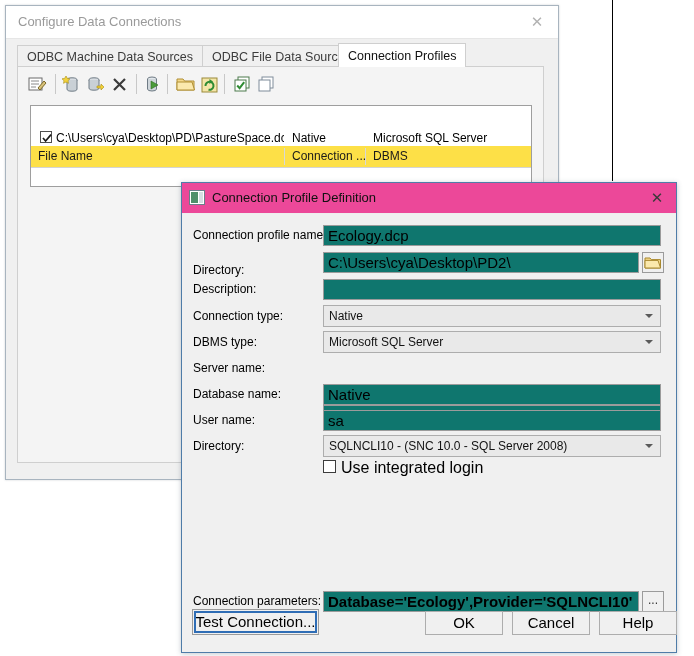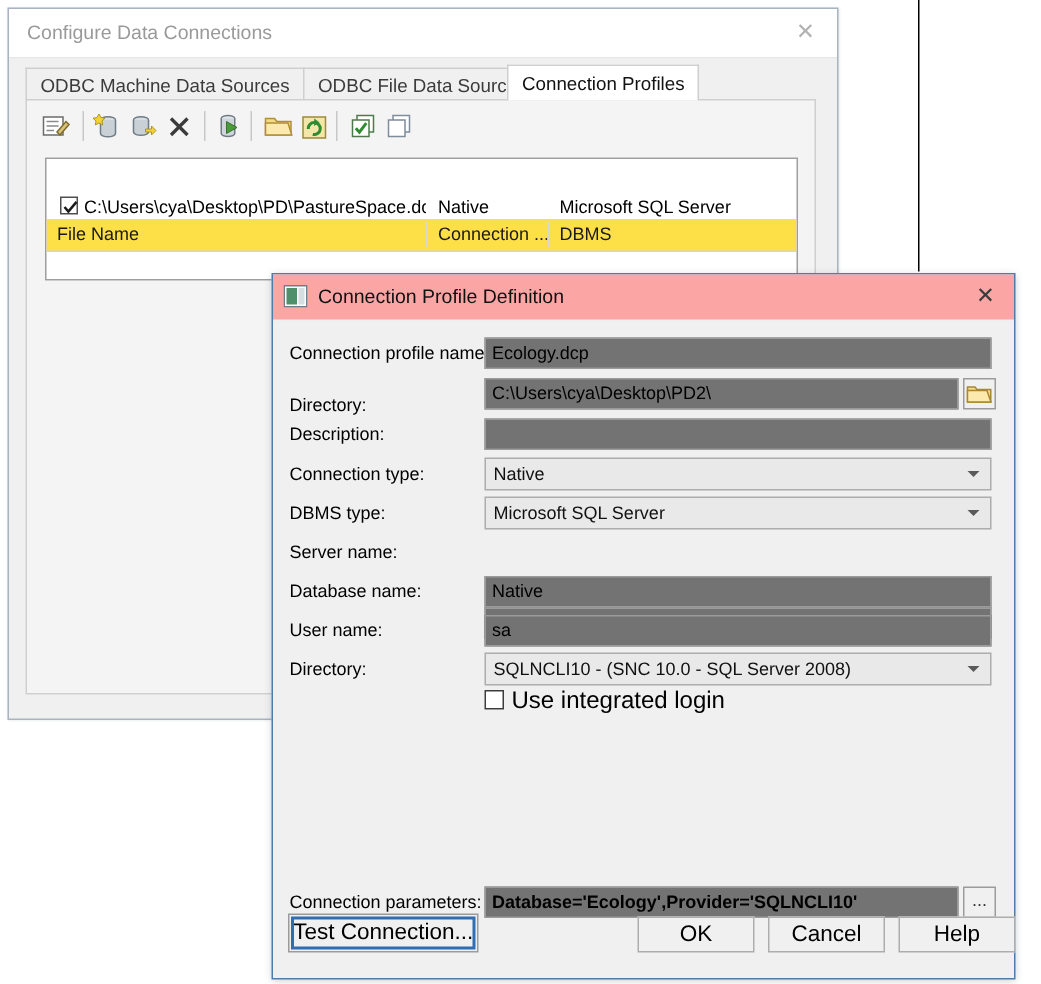--- a/index.html
+++ b/index.html
@@ -119,43 +119,43 @@
   
   #dialog{
     position:absolute;left:181px;top:182px;width:496px;height:471px;
     background:#f0f0f0;
     border:1px solid #4f7ca8;
     box-sizing:border-box;
     box-shadow:0 1px 5px rgba(60,80,100,.30);
   }
   #dlg-titlebar{
     position:absolute;left:0;top:0;right:0;height:30px;
-    background:#fca5a5;border-bottom:1px solid #eeeeee;
+    background:#ec4899;border-bottom:1px solid #eeeeee;
   }
   #dlg-icon{
     position:absolute;left:7px;top:7px;width:16px;height:15px;
   }
   #dlg-title{
     position:absolute;left:30px;top:7px;
     font-size:13px;color:#111111;white-space:nowrap;
   }
   #dlg-close{
     position:absolute;right:8px;top:5px;width:22px;height:20px;
     text-align:center;line-height:20px;font-size:15px;color:#3a3a3a;
   }
 
   .field-label{
     position:absolute;left:11px;
     font-size:12px;color:#000;white-space:nowrap;
   }
   .txt{
     position:absolute;left:141px;width:338px;height:21px;
-    background:#737373;border:1px solid #9b9b9b;
-    box-sizing:border-box;
-    font-size:12px;color:#000;
+    background:#0f766e;border:1px solid #9b9b9b;
+    box-sizing:border-box;
+    font-size:15px;color:#000;
     line-height:19px;padding-left:4px;
     white-space:nowrap;overflow:hidden;
   }
   .txt.narrow{width:316px;}
   .combo{
     position:absolute;left:141px;width:338px;height:22px;
     background:#e9e9e9;border:1px solid #adadad;
     box-sizing:border-box;
     font-size:12px;color:#111;
     line-height:20px;padding-left:5px;

